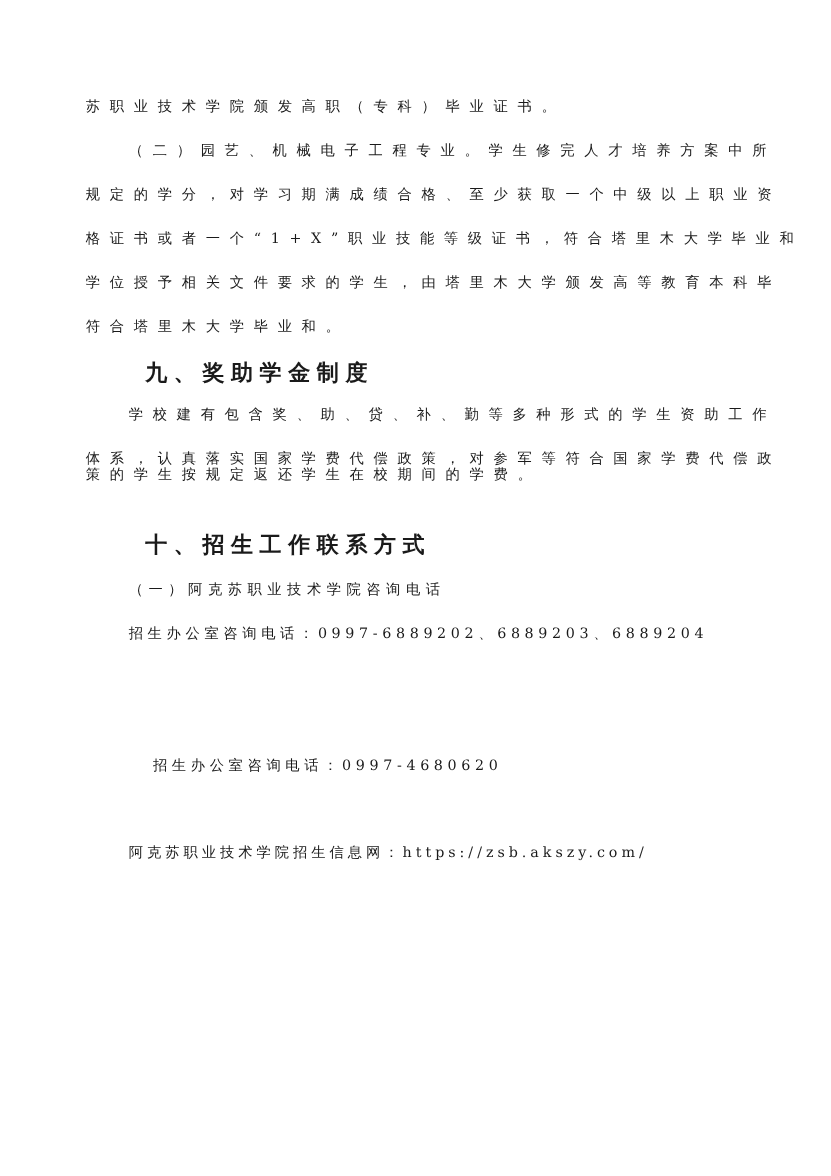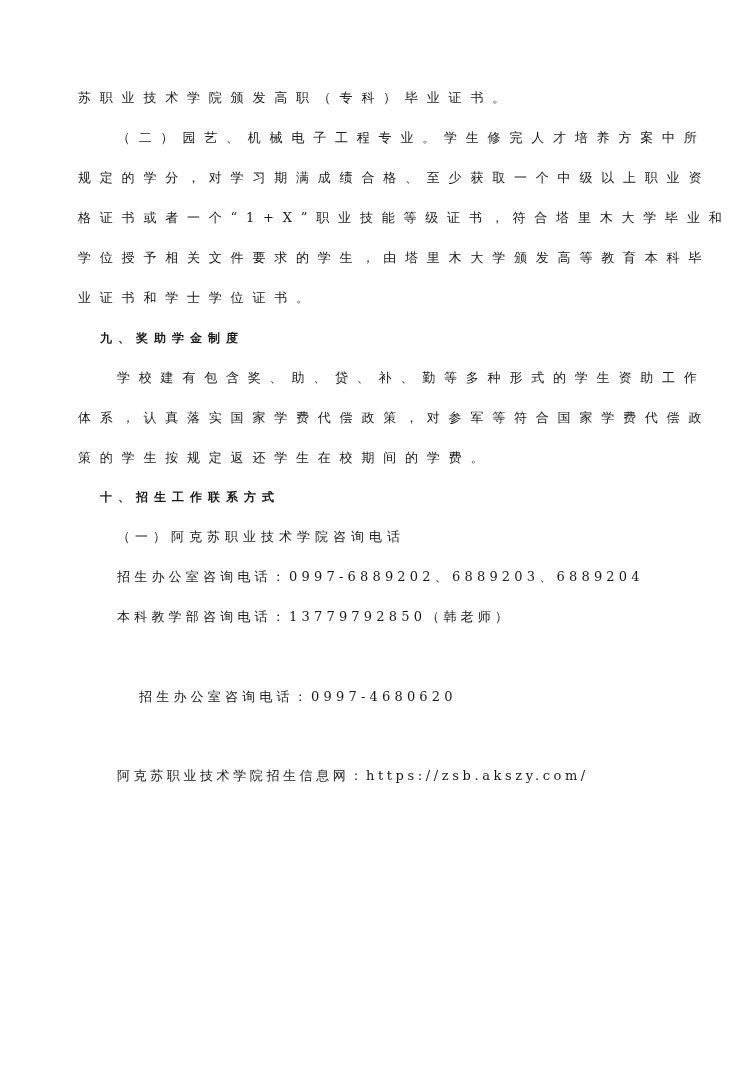--- a/index.html
+++ b/index.html
@@ -13,48 +13,47 @@
     position: absolute;
     left: 78px;
     font-size: 13px;
     line-height: 24px;
     letter-spacing: 8.8px;
     white-space: nowrap;
   }
   .indent { left: 117px; }
   .heading {
     position: absolute;
-    left: 100px;
-    font-size: 12px;
+    left: 132px;
+    font-size: 20px;
     line-height: 24px;
     font-weight: bold;
     letter-spacing: 6px;
     white-space: nowrap;
     font-family: "DejaVu Sans", "Liberation Sans", sans-serif;
   }
 </style>
 </head>
 <body>
 
 <div class="page">
 
   <div class="line" style="top:86px;">苏职业技术学院颁发高职（专科）毕业证书。</div>
 
   <div class="line indent" style="top:126px;">（二）园艺、机械电子工程专业。学生修完人才培养方案中所</div>
   <div class="line" style="top:166px;">规定的学分，对学习期满成绩合格、至少获取一个中级以上职业资</div>
   <div class="line" style="top:206px;">格证书或者一个“1+X”职业技能等级证书，符合塔里木大学毕业和</div>
   <div class="line" style="top:246px;">学位授予相关文件要求的学生，由塔里木大学颁发高等教育本科毕</div>
-  <div class="line" style="top:286px;">业证书和学士学位证书。</div>
+  <div class="line" style="top:286px;">符合塔里木大学毕业和。</div>
 
   <div class="heading" style="top:326px;">九、奖助学金制度</div>
   <div class="line indent" style="top:366px;">学校建有包含奖、助、贷、补、勤等多种形式的学生资助工作</div>
   <div class="line" style="top:406px;">体系，认真落实国家学费代偿政策，对参军等符合国家学费代偿政</div>
-  <div class="line" style="top:446px;">策的学生按规定返还学生在校期间的学费。</div>
+  <div class="line" style="top:420px;">策的学生按规定返还学生在校期间的学费。</div>
 
   <div class="heading" style="top:486px;font-family:Liberation Mono, monospace;">十、招生工作联系方式</div>
   <div class="line indent" style="top:525px; letter-spacing:5px;">（一）阿克苏职业技术学院咨询电话</div>
   <div class="line indent" style="top:565px; letter-spacing:4.2px;">招生办公室咨询电话：0997-6889202、6889203、6889204</div>
-  <div class="line indent" style="top:605px; letter-spacing:4.2px;">本科教学部咨询电话：13779792850（韩老师）</div>
   <div class="line indent" style="top:685px; letter-spacing:4.2px;margin-left:22px;">招生办公室咨询电话：0997-4680620</div>
 
   <div class="line indent" style="top:764px; letter-spacing:3.6px;">阿克苏职业技术学院招生信息网：https://zsb.akszy.com/</div>
 
 </div>
 
 </body></html>

